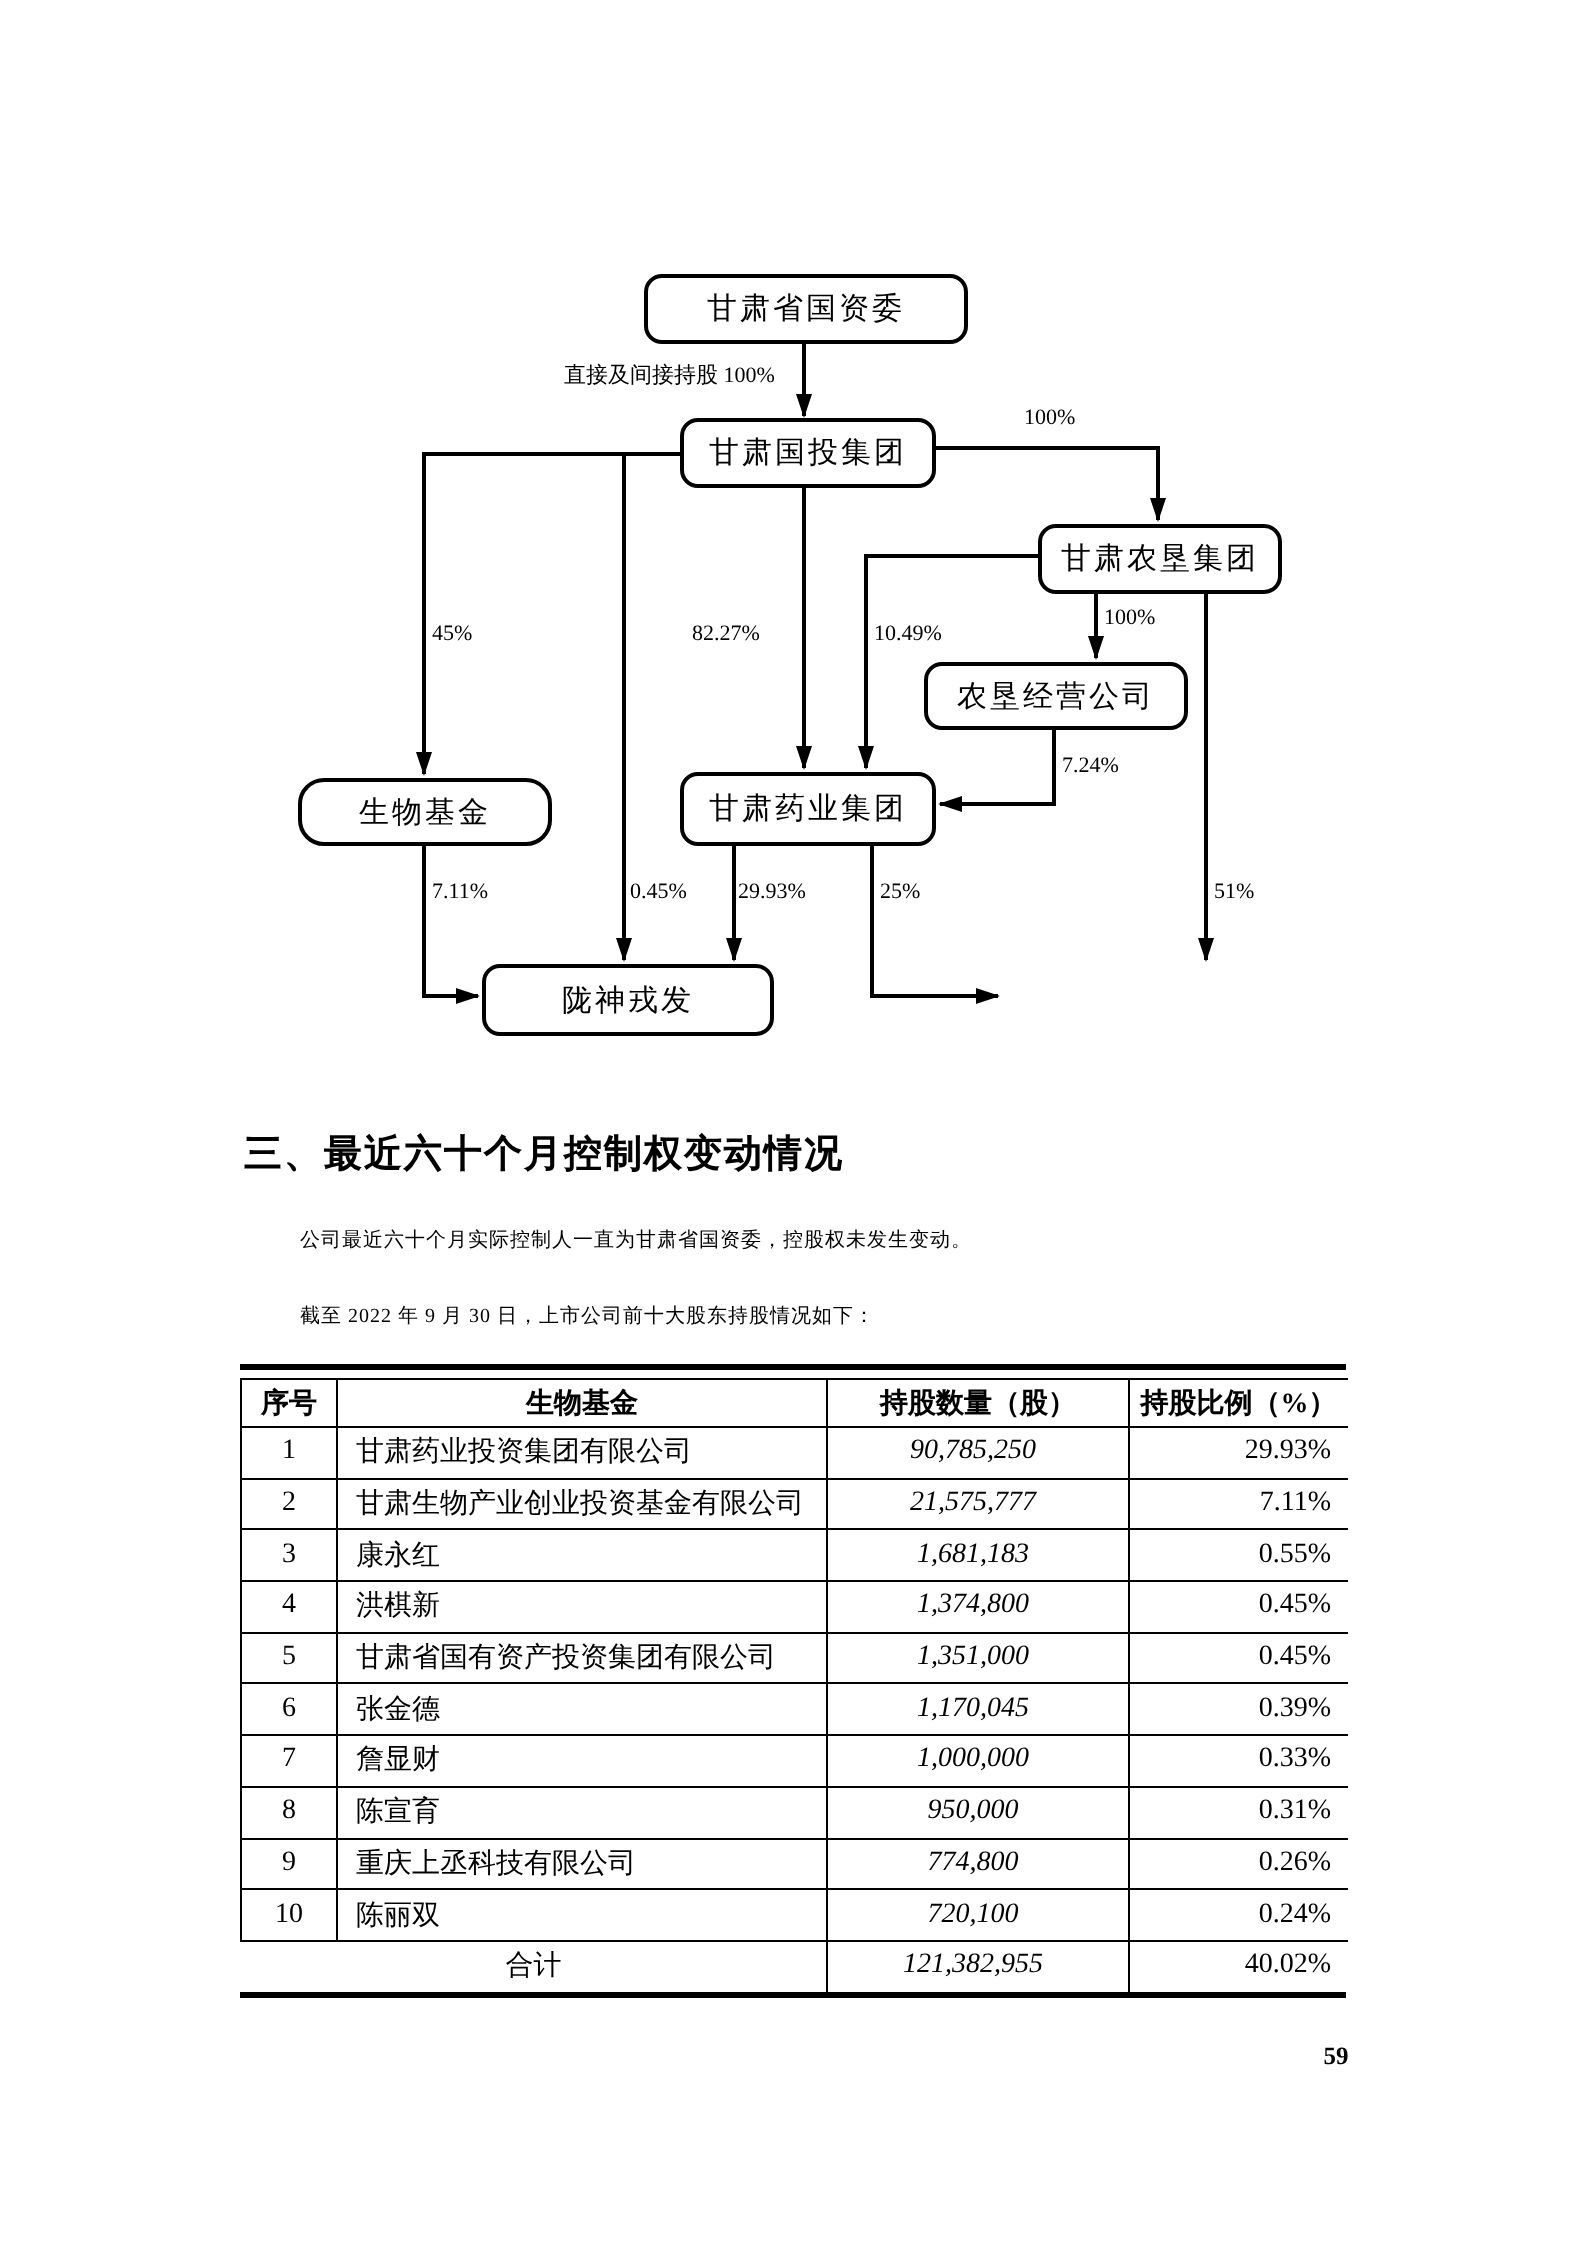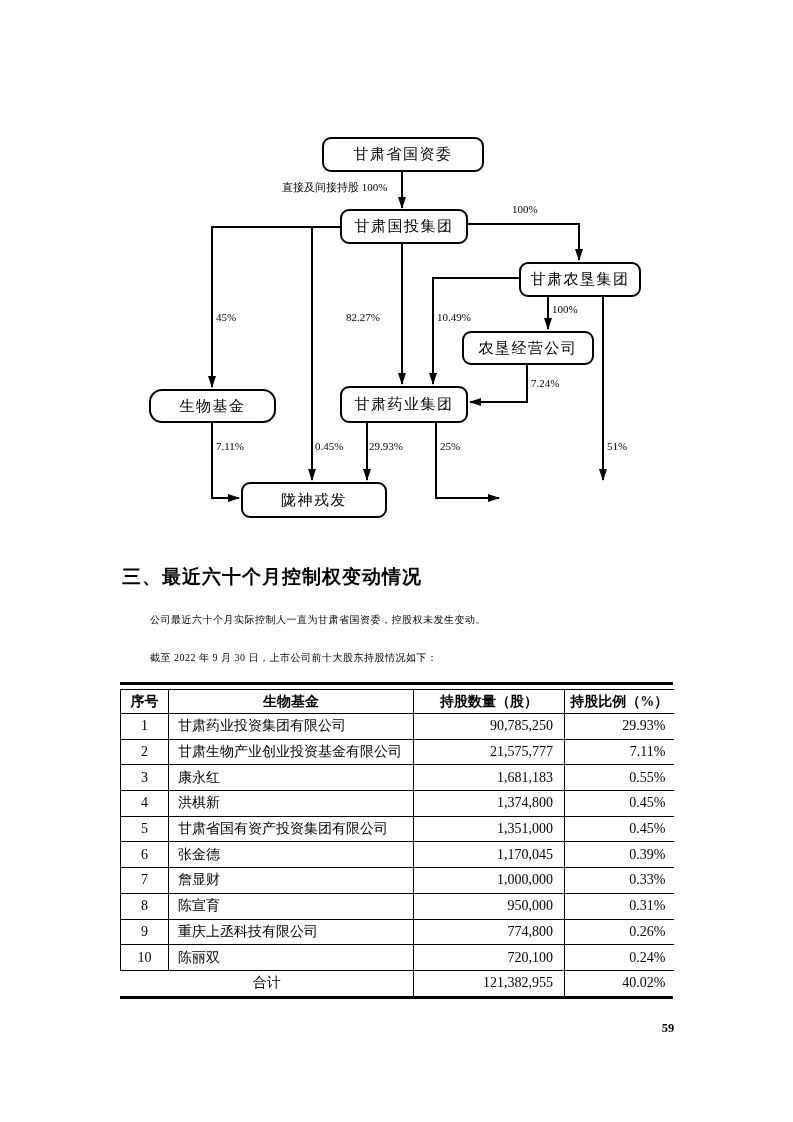--- a/index.html
+++ b/index.html
@@ -30,21 +30,21 @@
   
   .table-wrap{
     position:absolute;left:120px;top:682px;width:553px;
     border-top:3px solid #000;border-bottom:3px solid #000;padding-top:4px;
   }
   table{border-collapse:collapse;width:553px;table-layout:fixed;font-size:14px;}
   th,td{border:1px solid #000;padding:0 6px;height:24.7px;overflow:hidden;white-space:nowrap;}
   th{font-weight:bold;text-align:center;padding:0 2px;height:23px;}
   td.c-rank{text-align:center;}
   td.c-name{text-align:left;padding-left:9px;}
-  td.c-shares{text-align:right;padding-right:11px;}
+  td.c-shares{text-align:center;padding-right:11px;font-style:italic;}
   td.c-pct{text-align:right;padding-right:8px;}
   th:last-child,td:last-child{border-right:none;}
   td.c-rank,th:first-child{border-left:1px solid #000;}
   tr.total-row td{border-bottom:none;}
   td.total-label{border-left:none;text-align:center;}
   
   .page-number{
     position:absolute;left:650px;top:1021px;width:36px;text-align:center;
     font-weight:bold;font-size:12.5px;
   }

